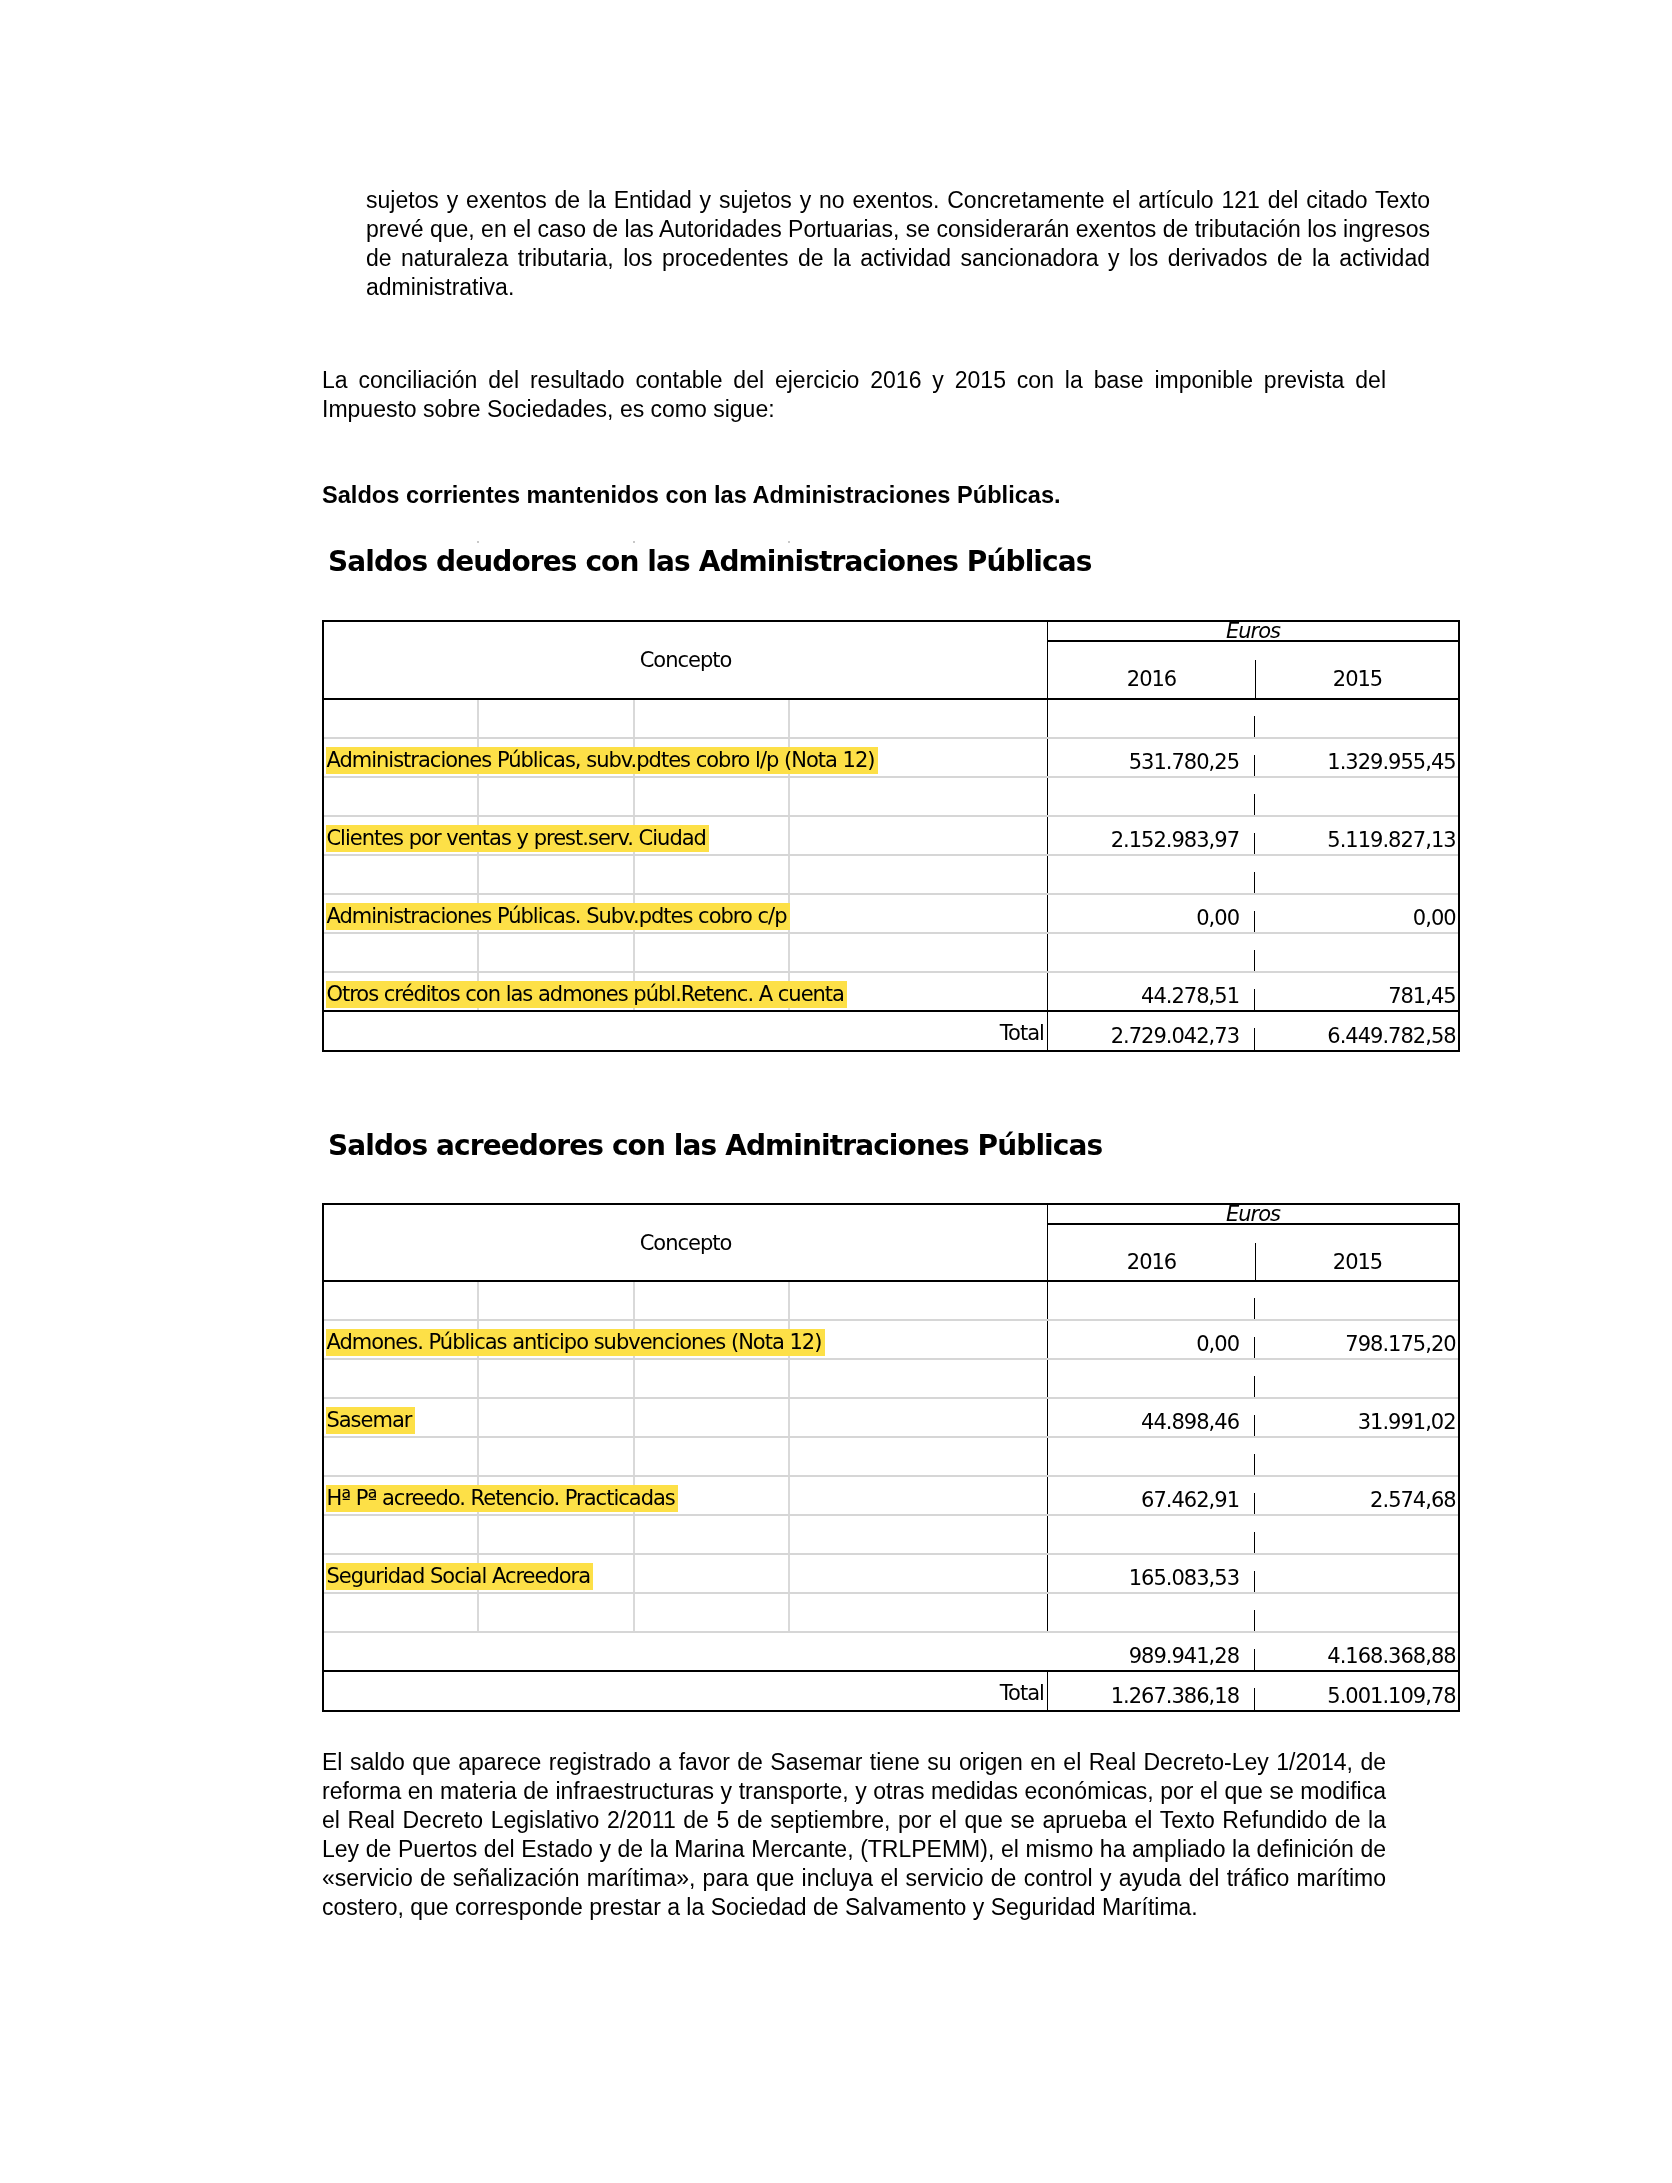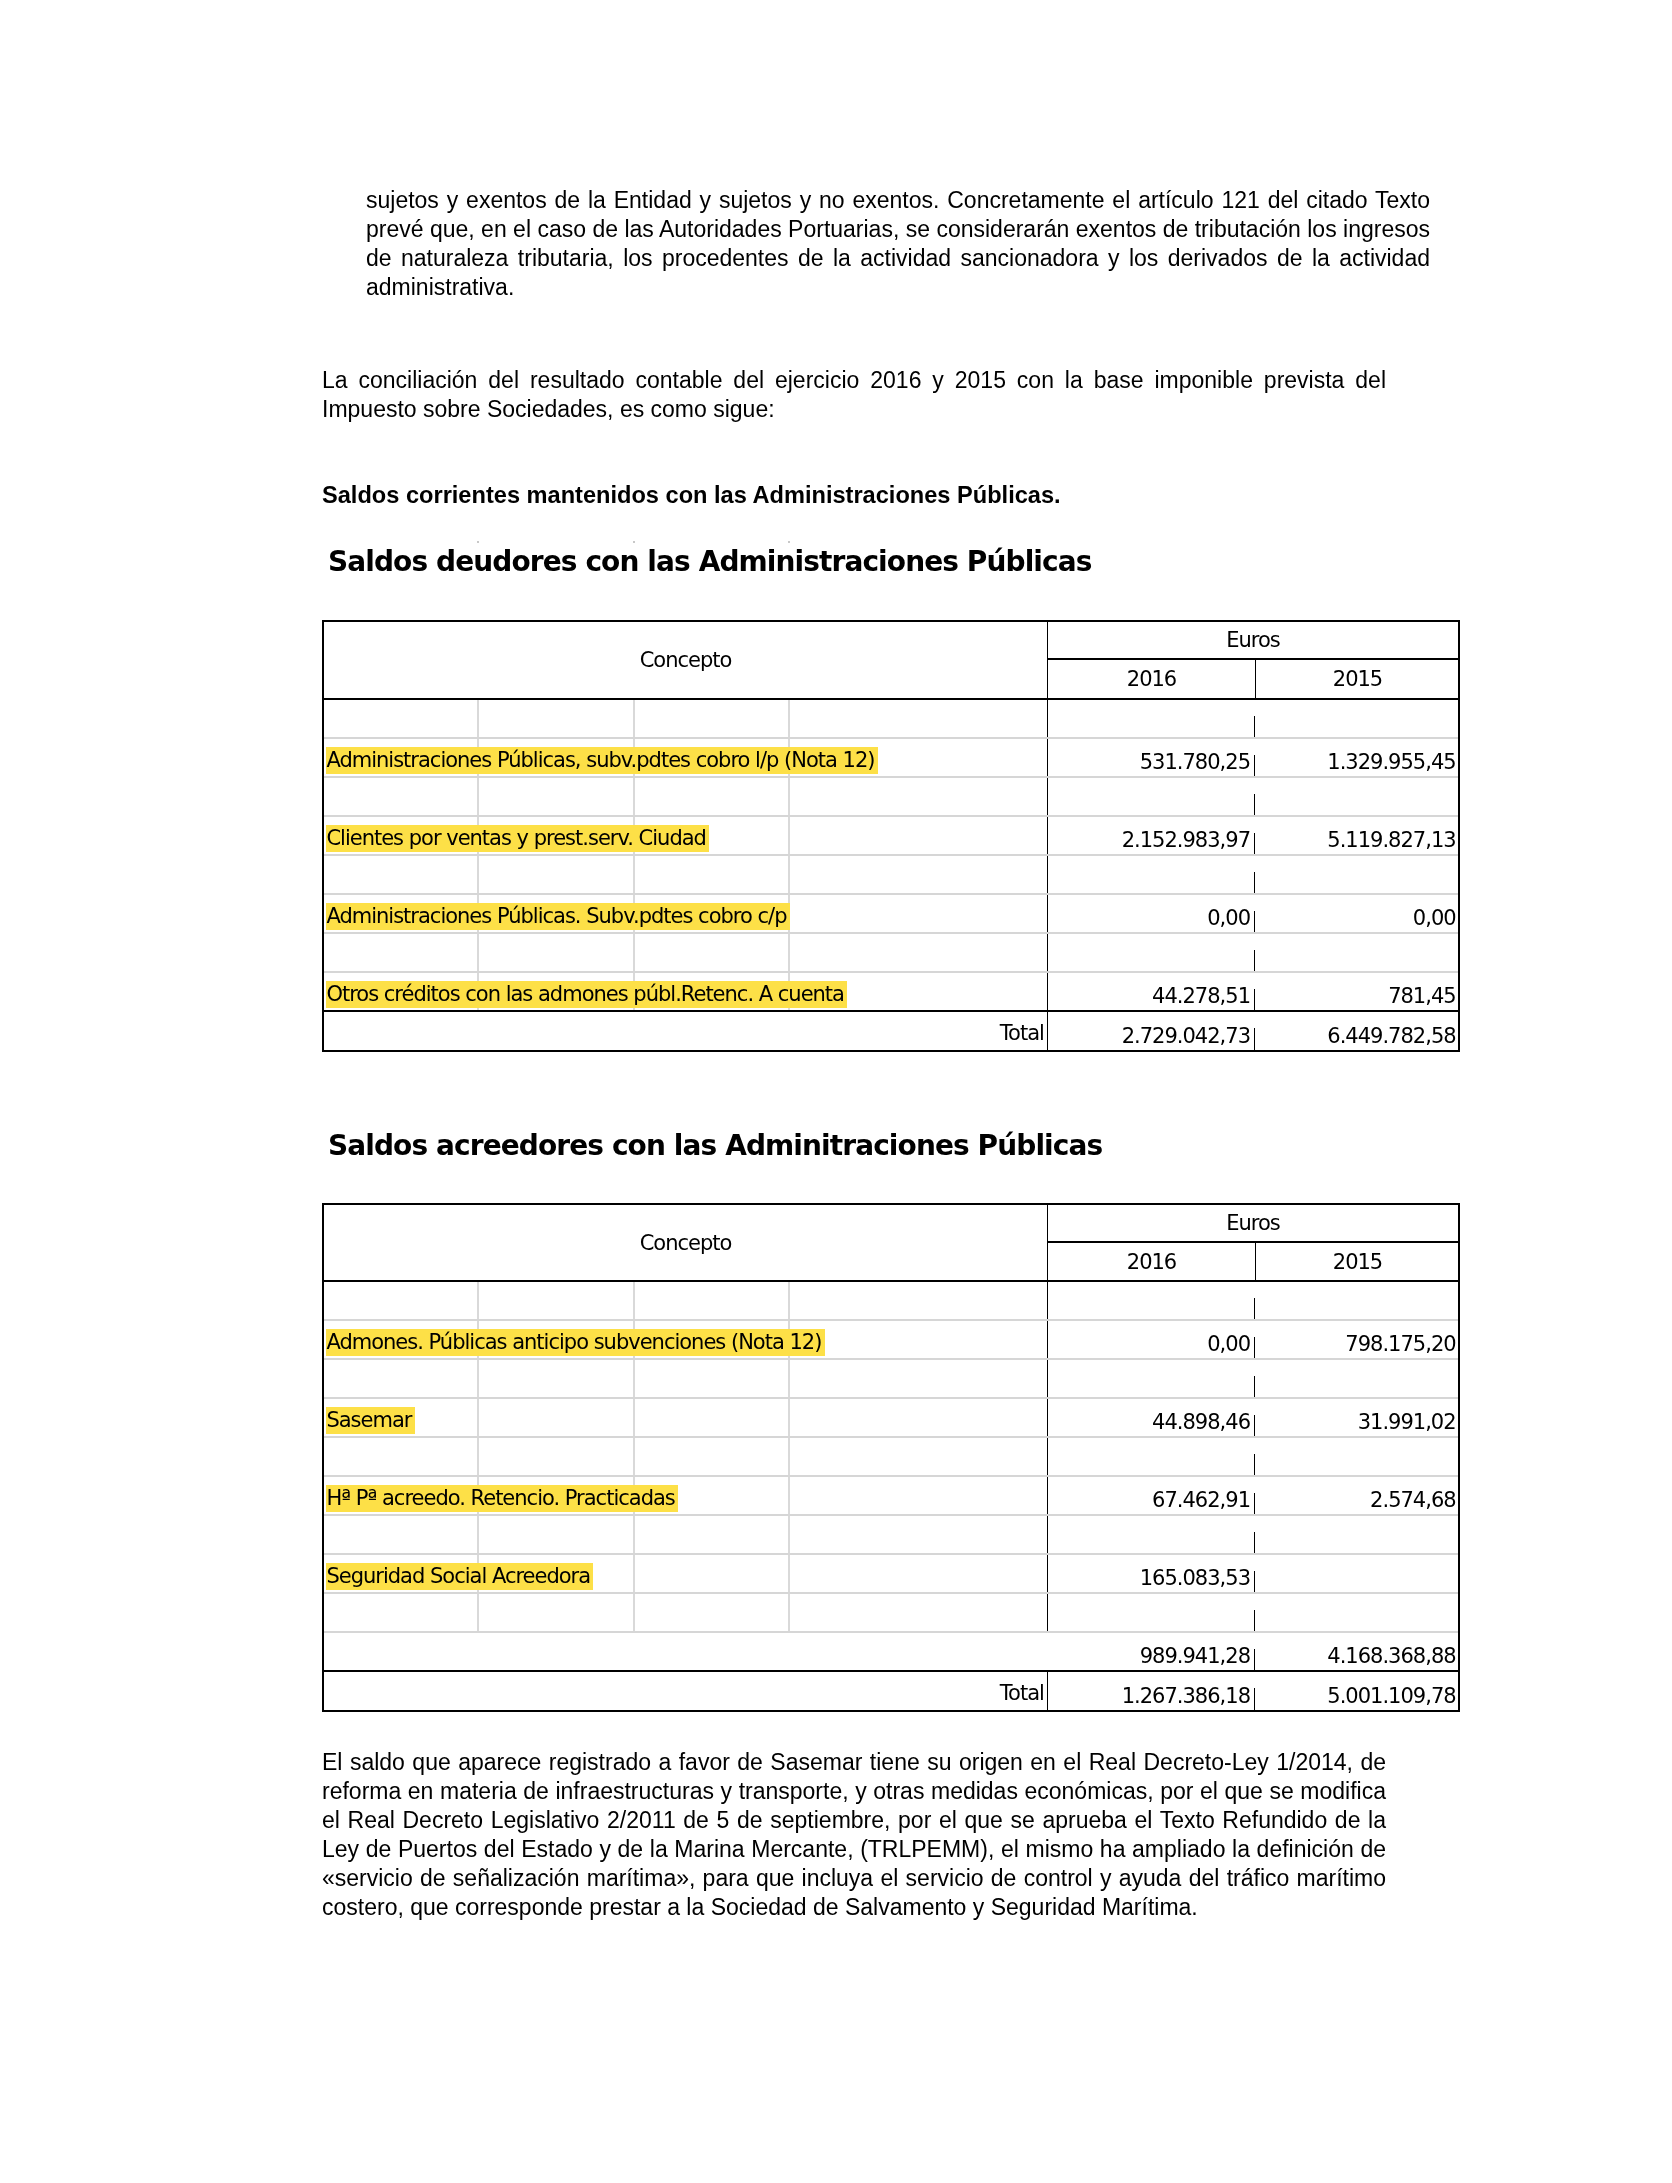--- a/index.html
+++ b/index.html
@@ -24,39 +24,40 @@
     position: absolute; left: 322px; width: 1138px;
     border: 2.4px solid #000; box-sizing: border-box;
     font-family: "DejaVu Sans", sans-serif; font-size: 21px; letter-spacing: -1px;
   }
   .hdr { position: relative; border-bottom: 2.4px solid #000; box-sizing: border-box; }
   .hdr .concepto {
     position: absolute; left: 0; top: 0; bottom: 0; width: 723px;
     border-right: 1.6px solid #000; display: flex; align-items: center; justify-content: center;
   }
   .hdr .euros {
-    position: absolute; left: 724px; right: 0; top: 0; height: 38px;
+    position: absolute; left: 724px; right: 0; top: 0; height: 20px;
     border-bottom: 2.4px solid #000; display: flex; align-items: center; justify-content: center;
     box-sizing: border-box;
+    font-style: italic;
   }
   .hdr .y2016, .hdr .y2015 {
     position: absolute; bottom: 0; display: flex; align-items: center; justify-content: center;
   }
   .hdr .y2016 { left: 724px; width: 207px; border-right: 1.6px solid #000; }
   .hdr .y2015 { left: 933px; right: 0; }
   .row { position: relative; height: 39px; box-sizing: border-box; border-bottom: 2.4px solid #d6d6d6; }
   .row .c1 { position: absolute; left: 0; top: 0; bottom: 0; width: 723px; border-right: 1.6px solid #000; }
   .row .grid { position: absolute; top: 0; bottom: 0; width: 1.6px; background: #d9d9d9; }
   .row .lbl {
     position: absolute; left: 2.4px; bottom: 1.6px; background: #fde047; white-space: nowrap;
     line-height: 27px; padding-right: 3.1px;
   }
   .row .c2 {
     position: absolute; left: 724px; width: 207px; top: 16px; bottom: 0;
-    border-right: 1.6px solid #000; text-align: right; box-sizing: border-box; padding-right: 4px;
+    border-right: 1.6px solid #000; text-align: right; box-sizing: border-box; padding-right: 15px;
     display: flex; align-items: flex-end; justify-content: flex-end; padding-bottom: 1.6px;
   }
   .row .c3 {
     position: absolute; left: 933px; right: 0; top: 0; bottom: 0; box-sizing: border-box;
     padding-right: 2.4px; display: flex; align-items: flex-end; justify-content: flex-end; padding-bottom: 1.6px;
   }
   .row.last { border-bottom: 2.4px solid #000; }
   .row.total { border-bottom: none; height: 38px; }
   .row.total .lbl { left: 0; right: 0; text-align: right; background: transparent; bottom: 3.1px; padding-left: 32px; }
 </style>

